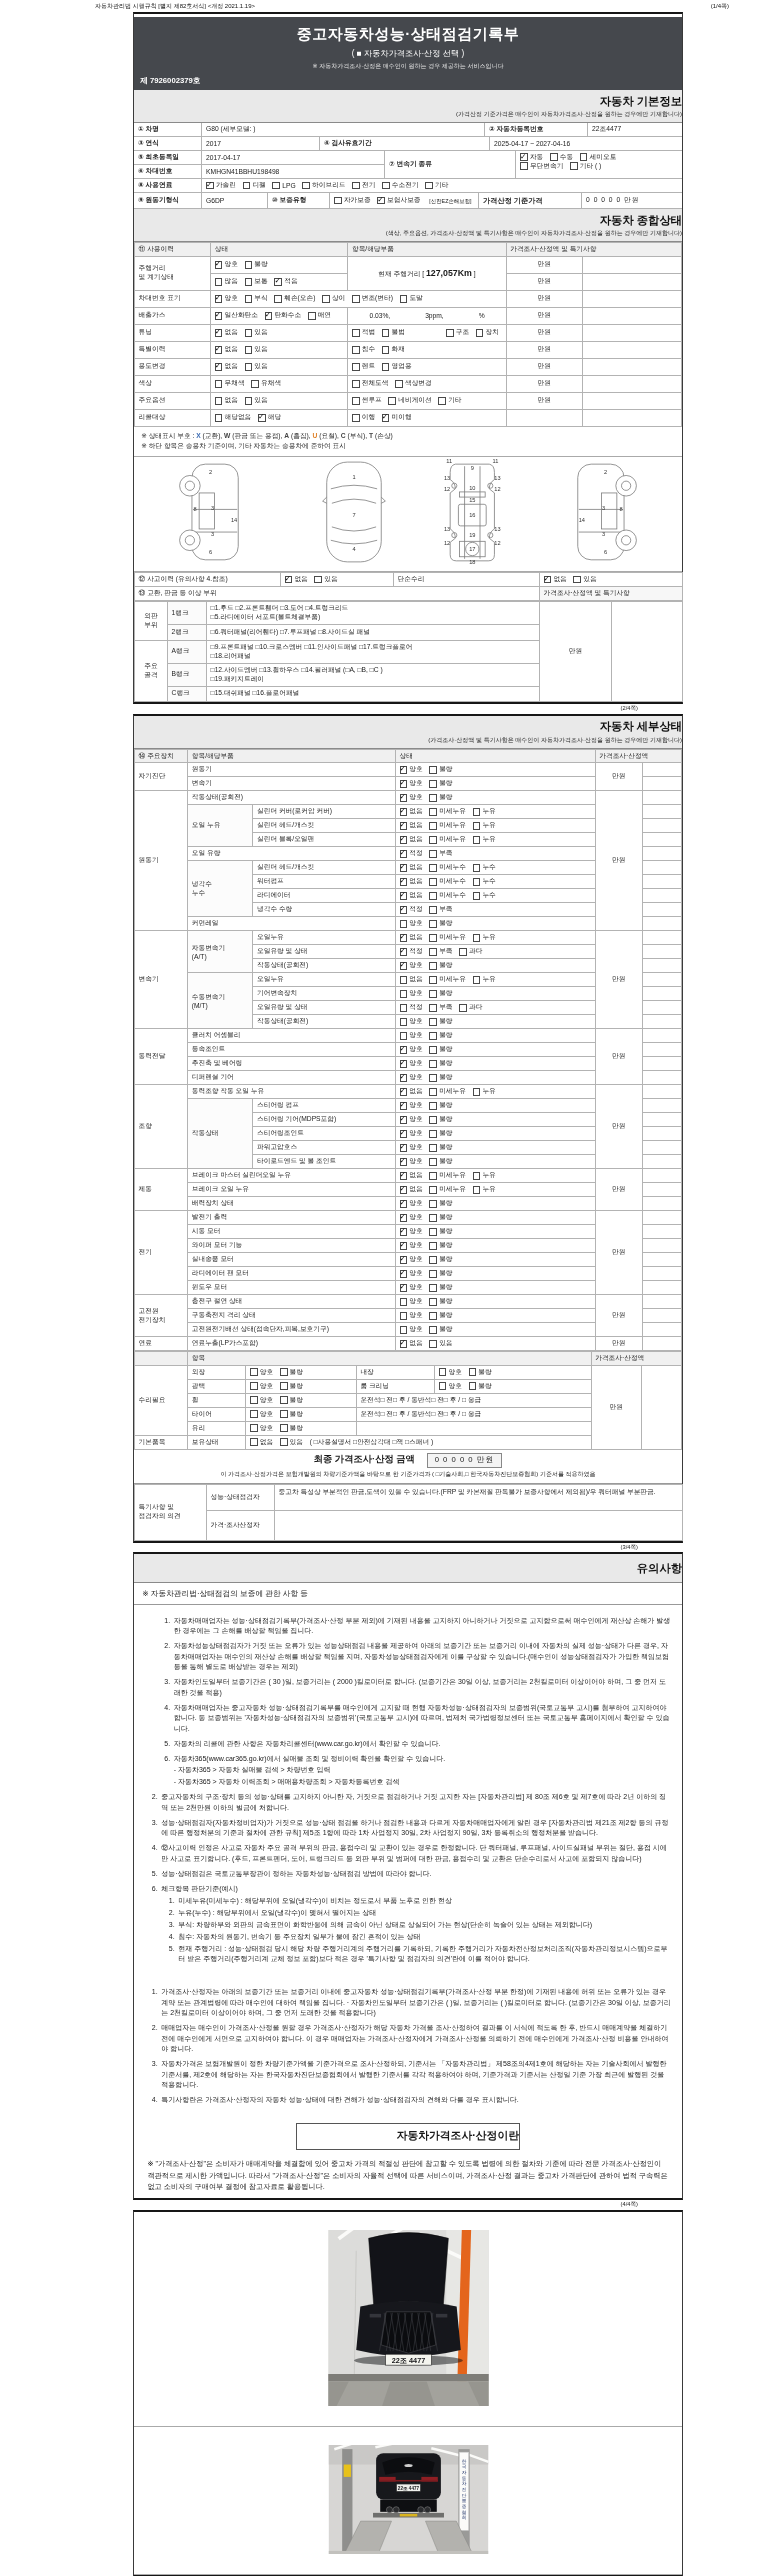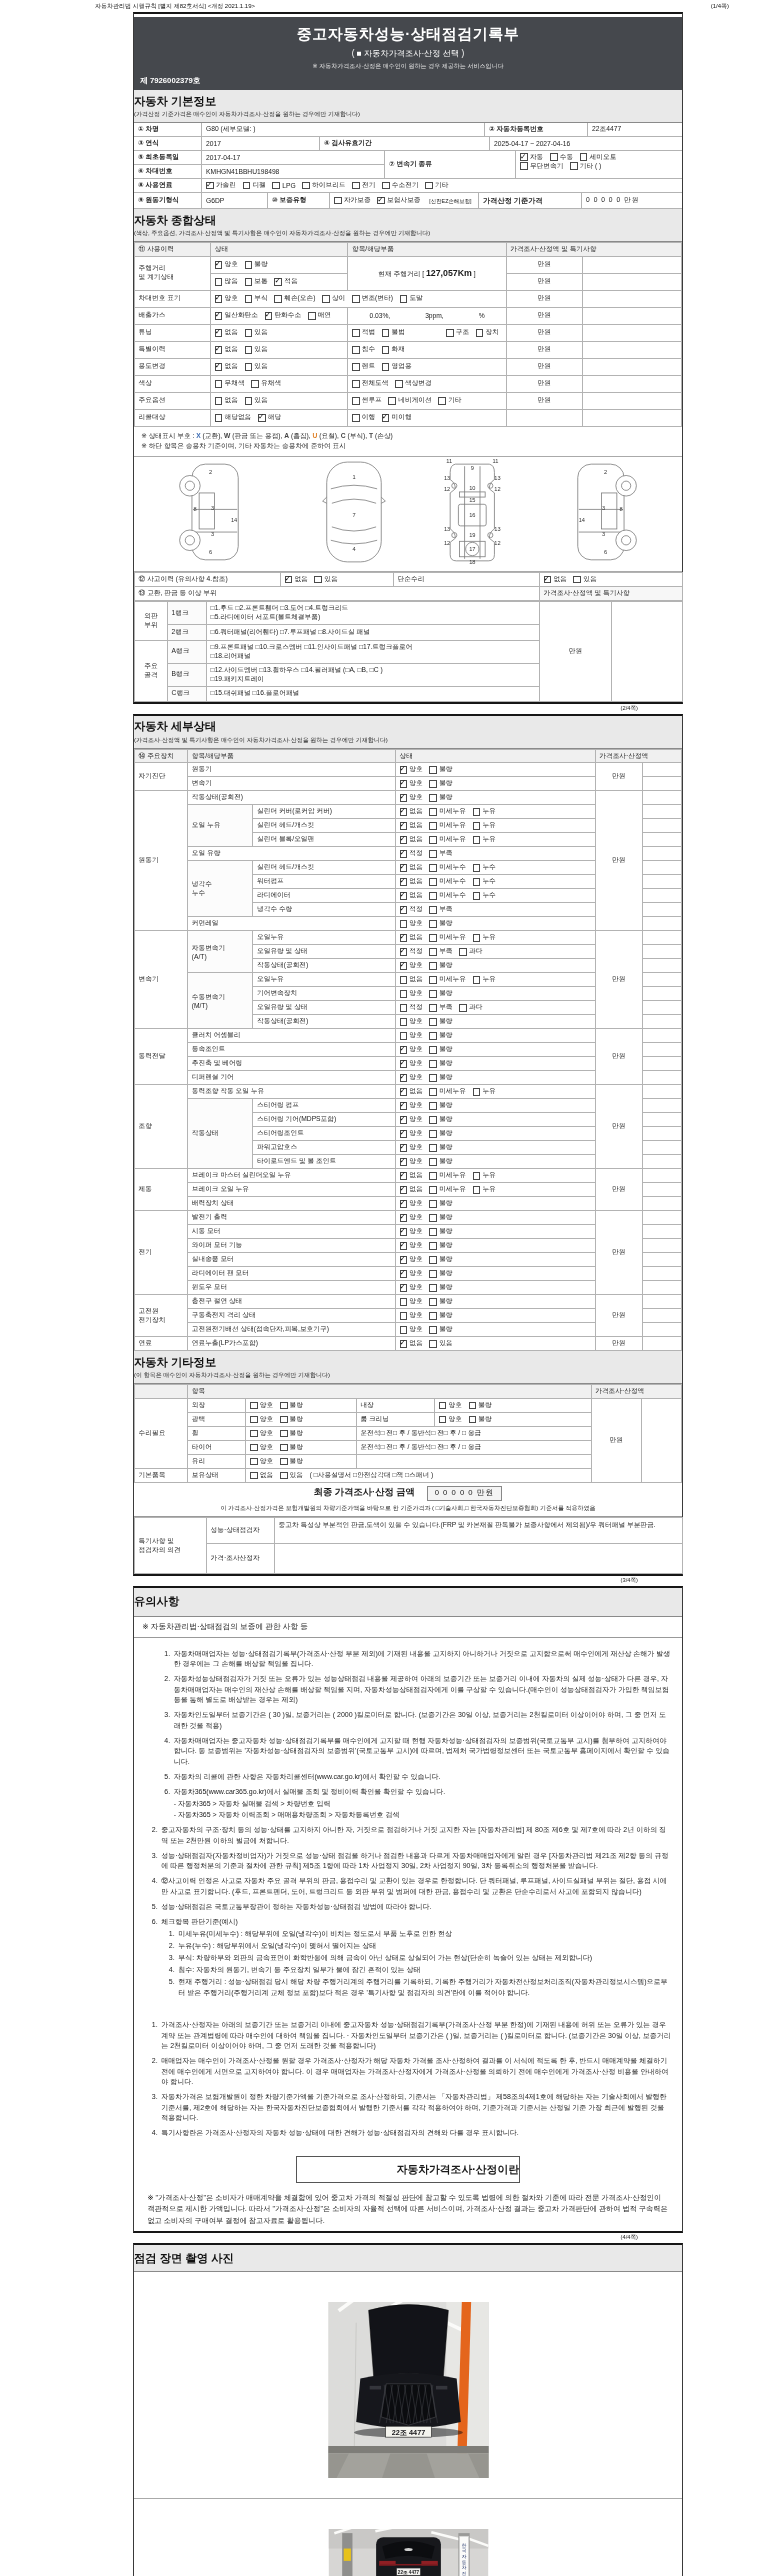--- a/index.html
+++ b/index.html
@@ -6,21 +6,21 @@
   body{width:773px;height:2576px;background:#fff;font-family:"Liberation Sans","DejaVu Sans",sans-serif;color:#1a1a1a;overflow:hidden;position:relative;}
   .topnote{display:flex;justify-content:space-between;padding:2.1px 44px 1px 95px;font-size:6px;color:#111;}
   .sheet{margin-left:133px;width:550px;}
   .box{border-left:1px solid #3a3a3a;border-right:1px solid #3a3a3a;border-top:2.1px solid #161616;border-bottom:2.1px solid #161616;background:#fff;}
   .gapwhite{height:2.6px;background:#fff;}
   .darkband{background:#45484d;color:#fff;padding:5.2px 6.2px 4.1px;}
   .darkband .tt{text-align:center;font-size:15px;font-weight:bold;letter-spacing:0.5px;padding-top:3.1px;}
   .darkband .st{text-align:center;font-size:8.2px;margin-top:4.1px;}
   .darkband .nt{text-align:center;font-size:6px;margin-top:2.6px;color:#e8e8e8;}
   .darkband .dn{font-size:7.7px;font-weight:bold;margin-top:5.2px;}
-  .grayh{background:#e9e9e9;border-bottom:0.5px solid #8a8a8a;text-align:left;padding:3.6px 0 3.1px;}
+  .grayh{background:#e9e9e9;border-bottom:0.5px solid #8a8a8a;text-align:right;padding:3.6px 0 3.1px;}
   .grayh .t{font-size:11.3px;font-weight:bold;color:#111;}
   .grayh .n{font-size:6px;margin-top:1.5px;color:#222;}
   .g{display:grid;}
   .c{border-left:0.5px solid #b3b3b3;border-bottom:0.5px solid #b3b3b3;display:flex;align-items:center;padding:0 4.1px;font-size:6.7px;overflow:hidden;}
   .c.first{border-left:none;}
   .c.lab{color:#222;font-weight:bold;}
   table.f{border-collapse:collapse;table-layout:fixed;width:548px;}
   .f td,.f th{border:0.5px solid #b3b3b3;font-size:6.7px;padding:1px 3.6px;vertical-align:middle;overflow:hidden;text-align:left;font-weight:normal;}
   .pre{white-space:pre-line;}
   .cks{display:flex;flex-wrap:wrap;column-gap:6.7px;row-gap:1px;align-items:center;}
@@ -40,21 +40,21 @@
   .nitem .nn{flex:none;width:13.4px;text-align:right;padding-right:3.6px;}
   .nitem .ntx{flex:1;}
   .ind1{margin-left:12.4px;}
   .sub-line{margin-top:1px;}
   .pb-title{width:222px;margin:7.2px auto 2.1px;border:0.5px solid #555;text-align:right;font-size:10.8px;font-weight:bold;padding:5.7px 0;background:#fff;}
   .pb-body{padding:6.2px 13.4px 5.2px;font-size:7.2px;line-height:1.6;}
   .finalrow{border-bottom:0.5px solid #9a9a9a;padding:3.1px 0 3.6px;text-align:center;}
   .finalrow .fl{font-size:9.3px;font-weight:bold;margin-right:9.3px;}
   .finalrow .fa{display:inline-block;border:0.5px solid #888;background:#f4f4f4;padding:1.5px 7.2px;font-size:7.7px;letter-spacing:1px;}
   .finalrow .fn{font-size:6px;margin-top:2.6px;color:#222;}
-  .photo-row{border-bottom:0.5px solid #aaa;text-align:center;padding:18px 0;margin-top:12px;}
+  .photo-row{border-bottom:0.5px solid #aaa;text-align:center;padding:18px 0;}
   svg text{font-family:"Liberation Sans","DejaVu Sans",sans-serif;}
 </style>
 </head>
 <body>
 
 <div class="topnote">
   <span>자동차관리법 시행규칙 [별지 제82호서식] &lt;개정 2021.1.19&gt;</span>
   <span>(1/4쪽)</span>
 </div>
 
@@ -1473,24 +1473,20 @@
                   </span>
                 </span>
               </td>
               <td class="manwon" rowspan="1">만원</td>
               <td class="blankc"></td>
             </tr>
           </tbody>
         </table>
       </div>
 
-    <div class="grayh">
-      <div class="t">자동차 기타정보</div>
-      <div class="n">(이 항목은 매수인이 자동차가격조사·산정을 원하는 경우에만 기재합니다)</div>
-    </div>
     <div id="etc-table">
         <table class="f">
           <colgroup>
             <col style="width: 53px;">
             <col style="width: 58px;">
             <col style="width: 110px;">
             <col style="width: 78px;">
             <col style="width: 156px;">
             <col style="width: 50px;">
             <col style="width: 40px;">
@@ -1789,23 +1785,20 @@
     <div class="pric
 ebox">
       <div class="pb-title">자동차가격조사·산정이란</div>
       <div class="pb-body">※ "가격조사·산정"은 소비자가 매매계약을 체결함에 있어 중고차 가격의 적절성 판단에 참고할 수 있도록 법령에 의한 절차와 기준에 따라 전문 가격조사·산정인이 객관적으로 제시한 가액입니다. 따라서 "가격조사·산정"은 소비자의 자율적 선택에 따른 서비스이며, 가격조사·산정 결과는 중고차 가격판단에 관하여 법적 구속력은 없고 소비자의 구매여부 결정에 참고자료로 활용됩니다.</div>
     </div>
   </div>
 
   <div class="marker">(4/4쪽)</div>
 
   <div class="box">
-    <div class="grayh">
-      <div class="t" style="padding:2.1px 0;">점검 장면 촬영 사진</div>
-    </div>
     <div class="photo-row">
       <svg id="photo-front" width="161" height="176" viewBox="0 0 310 340">
           <rect x="0" y="0" width="310" height="340" fill="#dcdcda"></rect>
           <rect x="228" y="0" width="82" height="340" fill="#e7e7e4"></rect>
           <rect x="18" y="14" width="86" height="7" fill="#fbfbf9" transform="rotate(-36 18 14)"></rect>
           <rect x="120" y="6" width="86" height="7" fill="#fbfbf9" transform="rotate(-30 120 6)"></rect>
           <rect x="190" y="18" width="86" height="7" fill="#fbfbf9" transform="rotate(25 190 18)"></rect>
           <line x1="54" y1="40" x2="50" y2="300" stroke="#b9b9b6" stroke-width="1"></line>
           <polygon points="258,0 276,0 266,340 248,340" fill="#e4651c"></polygon>
           <path d="M78,16 Q155,-6 232,16 L222,148 Q155,128 88,148 Z" fill="#121318" stroke="#050506"></path>

